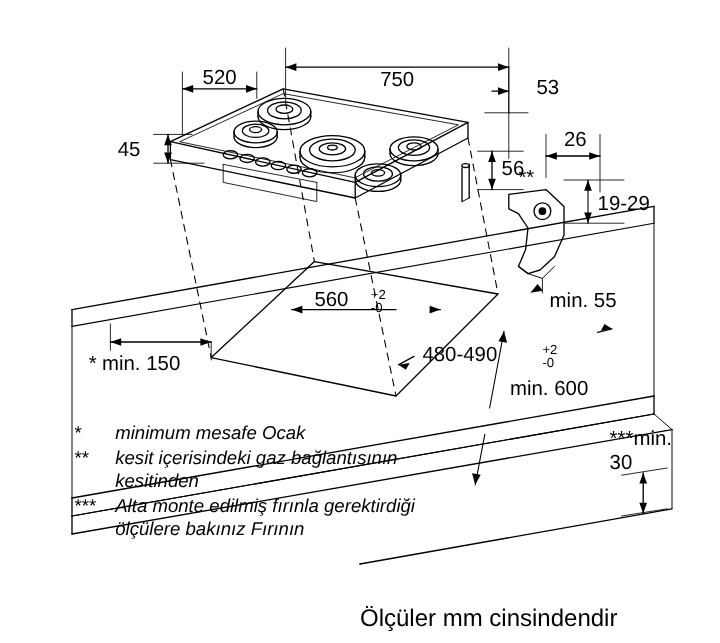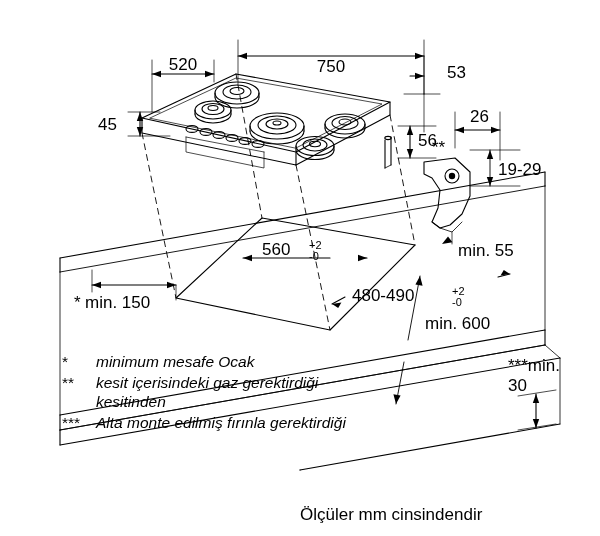--- a/index.html
+++ b/index.html
@@ -53,21 +53,21 @@
     font-size: 15.5px;
   }
   .legend-body {
     flex: 1 1 auto;
     font-style: italic;
   }
   .units {
     position: absolute;
     left: 300px;
     top: 505px;
-    font-size: 17px;
+    font-size: 20px;
   }
 </style>
 </head>
 <body>
 
 <div id="diagram-root">
   <svg class="diagram" width="600" height="536" viewBox="0 0 600 536">
 
     <g fill="none" stroke="#000000" stroke-width="1.1" stroke-linecap="round" stroke-linejoin="round">
 
@@ -319,26 +319,27 @@
   <div class="legend">
     <div class="legend-row">
       <div class="legend-mark">*</div>
       <div class="legend-body">
         <div>minimum mesafe Ocak</div>
       </div>
     </div>
     <div class="legend-row">
       <div class="legend-mark">**</div>
       <div class="legend-body">
-        <div>kesit içerisindeki gaz gerektirdiği</div>
+        <div>kesit içerisindeki gaz bağlantısının</div>
         <div>kesitinden</div>
       </div>
     </div>
     <div class="legend-row">
       <div class="legend-mark">***</div>
       <div class="legend-body">
         <div>Alta monte edilmiş fırınla gerektirdiği</div>
+        <div>ölçülere bakınız Fırının</div>
       </div>
     </div>
   </div>
 
   <div class="units">Ölçüler mm cinsindendir</div>
 </div>
 
 </body></html>

